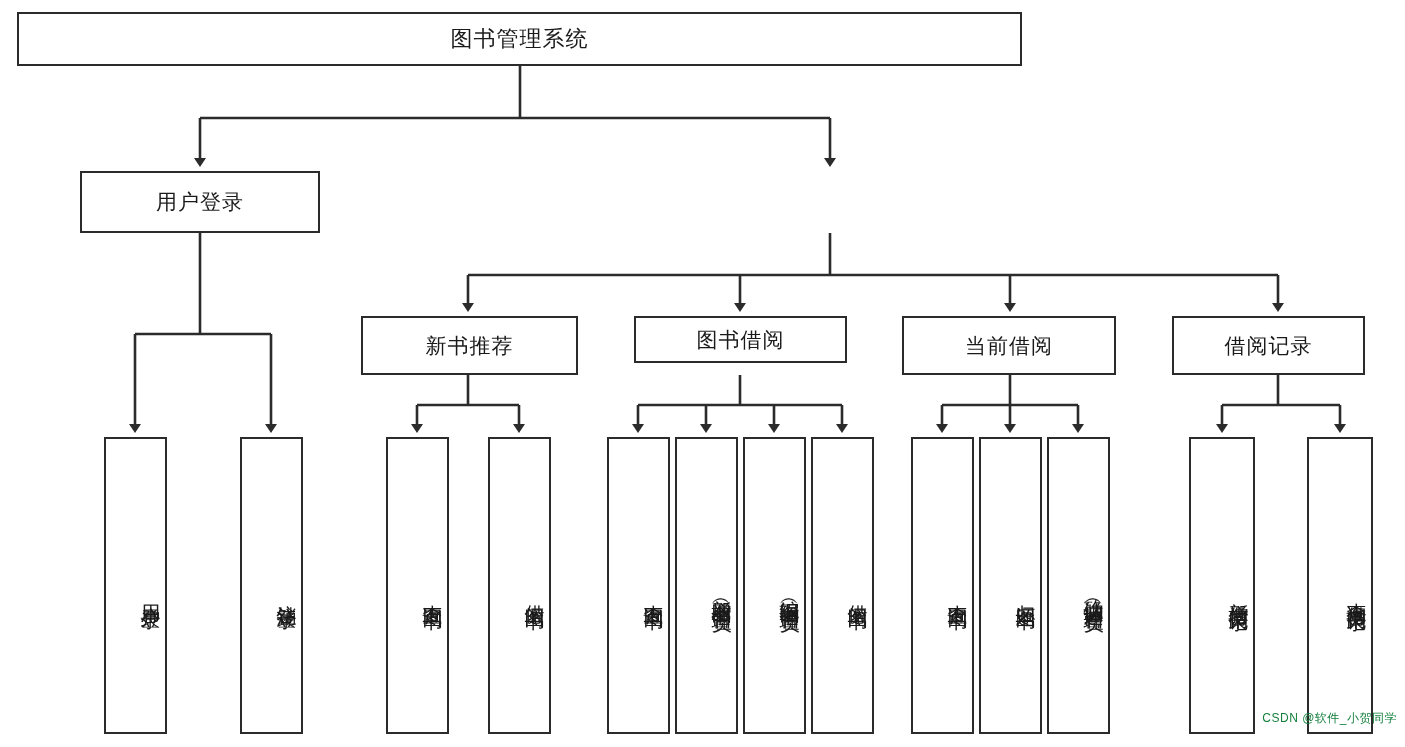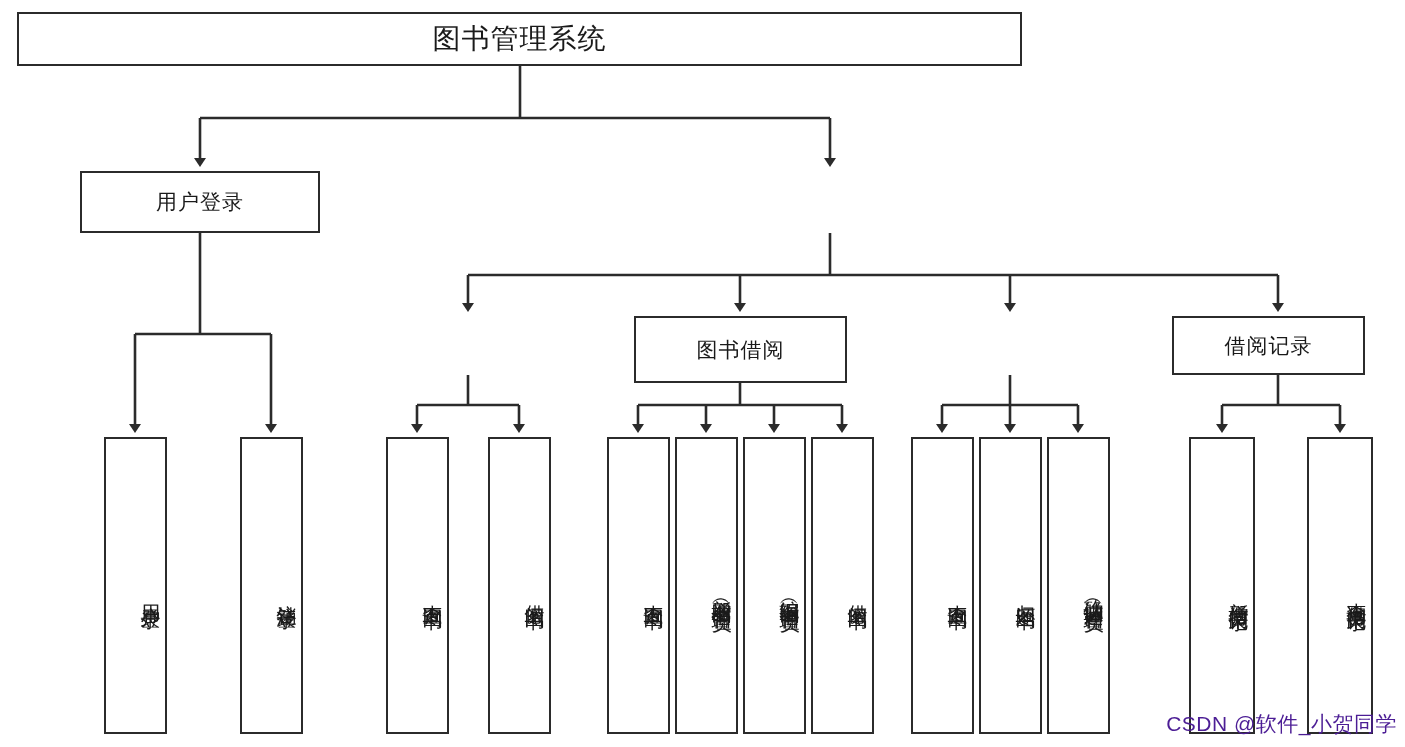--- a/index.html
+++ b/index.html
@@ -37,43 +37,43 @@
     justify-content: center;
     text-align: center;
     z-index: 2;
   }
   .node.horiz {
     font-size: 21px;
     letter-spacing: 1px;
     line-height: 1.2;
   }
   .node.root {
-    font-size: 28px;
+    font-size: 22px;
   }
   .node.vert {
     writing-mode: vertical-rl;
     text-orientation: upright;
     font-size: 20px;
     letter-spacing: 2px;
     align-items: flex-start;
     justify-content: center;
     padding-top: 14px;
   }
   .node.vert .vtext {
     writing-mode: vertical-rl;
     text-orientation: upright;
     display: block;
     white-space: nowrap;
   }
   .watermark {
     position: absolute;
     right: 8px;
-    bottom: 9px;
-    font-size: 21px;
-    color: #4c1d95;
+    bottom: 20px;
+    font-size: 12px;
+    color: #15803d;
     letter-spacing: 0.5px;
     z-index: 5;
     white-space: nowrap;
   }
 </style>
 </head>
 <body>
 
 <div id="canvas">
 
@@ -125,23 +125,25 @@
       <path d="M1222,405 L1222,426" marker-end="url(#arrow)"></path>
       <path d="M1340,405 L1340,426" marker-end="url(#arrow)"></path>
     </g>
   </svg>
 
   <div class="node horiz root" style="left:17px; top:12px; width:1005px; height:54px;">图书管理系统</div>
 
   <div class="node horiz" style="left:80px; top:171px; width:240px; height:62px;">用户登录</div>
 
 
+  <div class="node horiz" style="left:361px; top:316px; width:217px; height:59px;">新书推荐</div>
 
-  <div class="node horiz" style="left:634px; top:316px; width:213px; height:67px;">图书借阅</div>
+  <div class="node horiz" style="left:634px; top:316px; width:213px; height:47px;">图书借阅</div>
 
+  <div class="node horiz" style="left:902px; top:316px; width:214px; height:59px;">当前借阅</div>
 
   <div class="node horiz" style="left:1172px; top:316px; width:193px; height:59px;">借阅记录</div>
 
   <div class="node vert" style="left:104px; top:437px; width:63px; height:297px;">
     <span class="vtext">用户登录</span>
   </div>
   <div class="node vert" style="left:240px; top:437px; width:63px; height:297px;">
     <span class="vtext">注销登录</span>
   </div>
 

